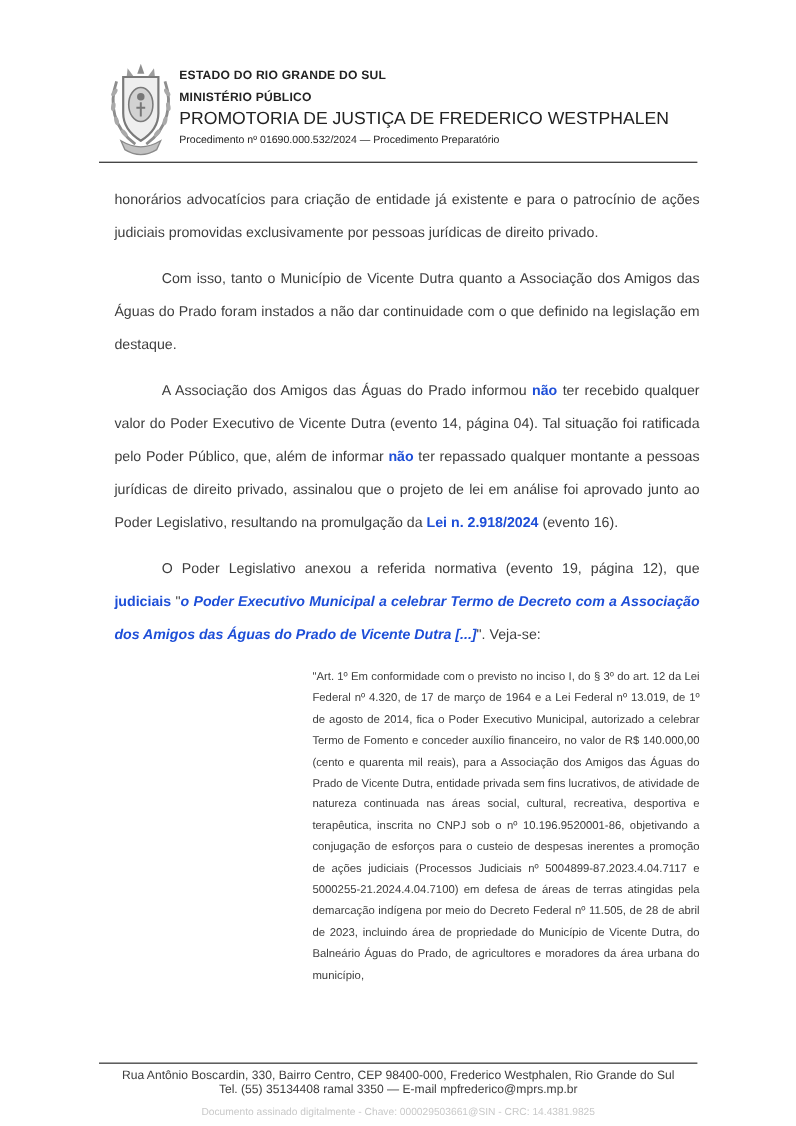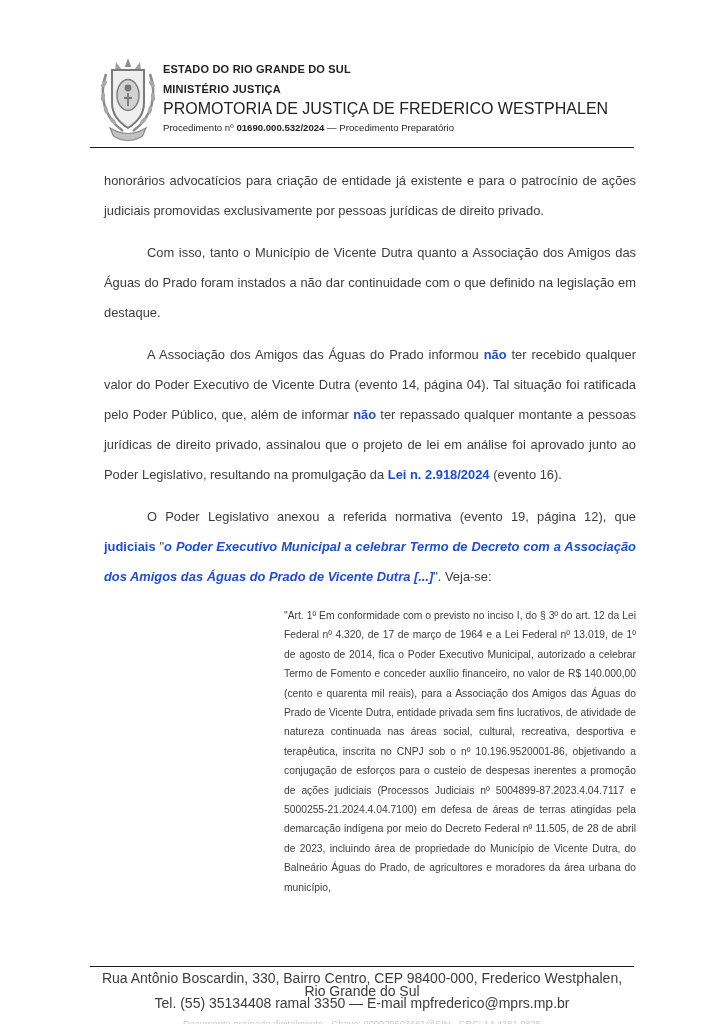--- a/index.html
+++ b/index.html
@@ -17,21 +17,21 @@
   }
 
   
   .doc-header { position: absolute; top: 57px; left: 97px; right: 88px; }
   .logo-wrap { position: absolute; left: 0; top: 0; width: 62px; height: 86px; }
   .header-text { margin-left: 66px; padding-top: 3px; color: #222; }
   .header-text .org1,
   .header-text .org2 { font-size: 11px; font-weight: bold; line-height: 19.5px; letter-spacing: .2px; }
   .header-text .org3 { font-size: 16px; line-height: 19px; }
   .header-text .proc { font-size: 9.6px; line-height: 19px; }
-  .header-text .proc b { font-weight: bold; }
+  .header-text .proc b { font-weight: normal; }
 
   .rule-top {
     position: absolute; top: 147px; left: 90px; width: 544px;
     border-top: 1.6px solid #1a1a1a;
   }
 
   
   .content {
     position: absolute; top: 166px; left: 104px; width: 532px;
     font-size: 12.9px; line-height: 30px; text-align: justify;
@@ -45,21 +45,21 @@
     margin: 14px 0 0 180px;
     width: 352px;
     font-size: 10.3px;
     line-height: 19.4px;
     text-align: justify;
   }
 
   
   .doc-footer { position: absolute; left: 90px; width: 544px; top: 966px; text-align: center; }
   .rule-bottom { border-top: 1.5px solid #1a1a1a; margin-bottom: 5px; }
-  .footer-address, .footer-contact { font-size: 14px; line-height: 12.5px; color: #3d3d3d; }
+  .footer-address, .footer-contact { font-size: 11px; line-height: 12.5px; color: #3d3d3d; }
   .footer-signature { margin-top: 9px; font-size: 9.3px; color: #c9c9c9; }
 </style>
 </head>
 <body>
 
 <div class="page">
 
   <div class="doc-header">
     <div class="logo-wrap">
       <svg width="62" height="86" viewBox="0 0 62 86" aria-hidden="true">
@@ -83,21 +83,21 @@
 
         <ellipse cx="31" cy="38" rx="11" ry="15.5" fill="#d2d2d2" stroke="#7a7a7a" stroke-width="1.4"></ellipse>
         <circle cx="31" cy="31" r="3.4" fill="#777"></circle>
         <path d="M31 36 v13 M27 41 h8" stroke="#777" stroke-width="1.8"></path>
 
         <path d="M13 71 q18 11 36 0 l-3.5 8 q-14.5 9 -29 0 z" fill="#c2c2c2" stroke="#8a8a8a" stroke-width="1.2"></path>
       </svg>
     </div>
     <div class="header-text">
       <div class="org1">ESTADO DO RIO GRANDE DO SUL</div>
-      <div class="org2">MINISTÉRIO JUSTIÇA</div>
+      <div class="org2">MINISTÉRIO PÚBLICO</div>
       <div class="org3">PROMOTORIA DE JUSTIÇA DE FREDERICO WESTPHALEN</div>
       <div class="proc"><span>Procedimento nº </span><b>01690.000.532/2024</b><span> — Procedimento Preparatório</span></div>
     </div>
   </div>
   <div class="rule-top"></div>
 
   <div class="content">
     <p>honorários advocatícios para criação de entidade já existente e para o patrocínio de ações judiciais promovidas exclusivamente por pessoas jurídicas de direito privado.</p>
 
     <p class="indent">Com isso, tanto o Município de Vicente Dutra quanto a Associação dos Amigos das Águas do Prado foram instados a não dar continuidade com o que definido na legislação em destaque.</p>

